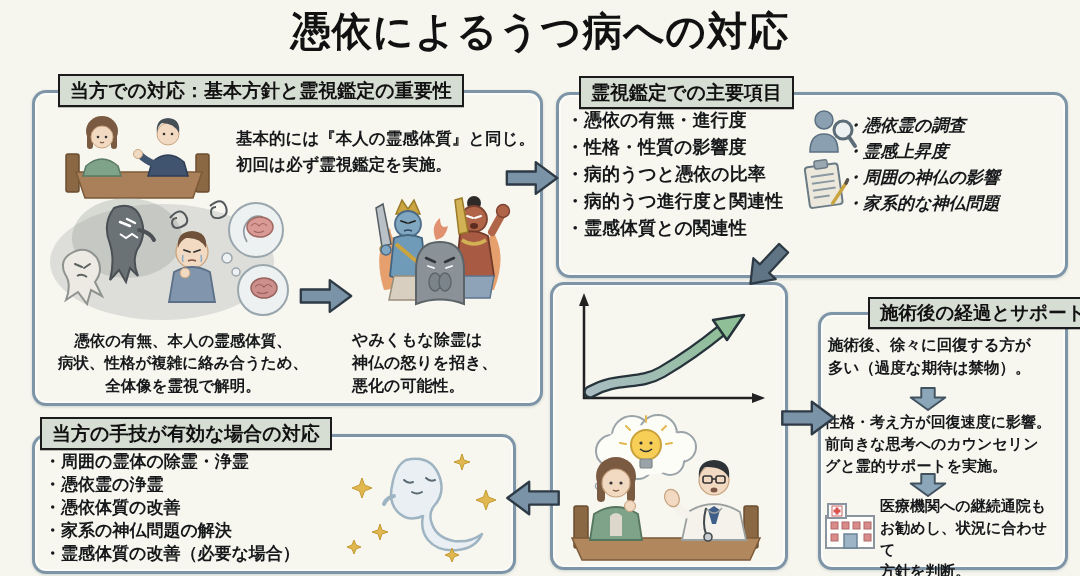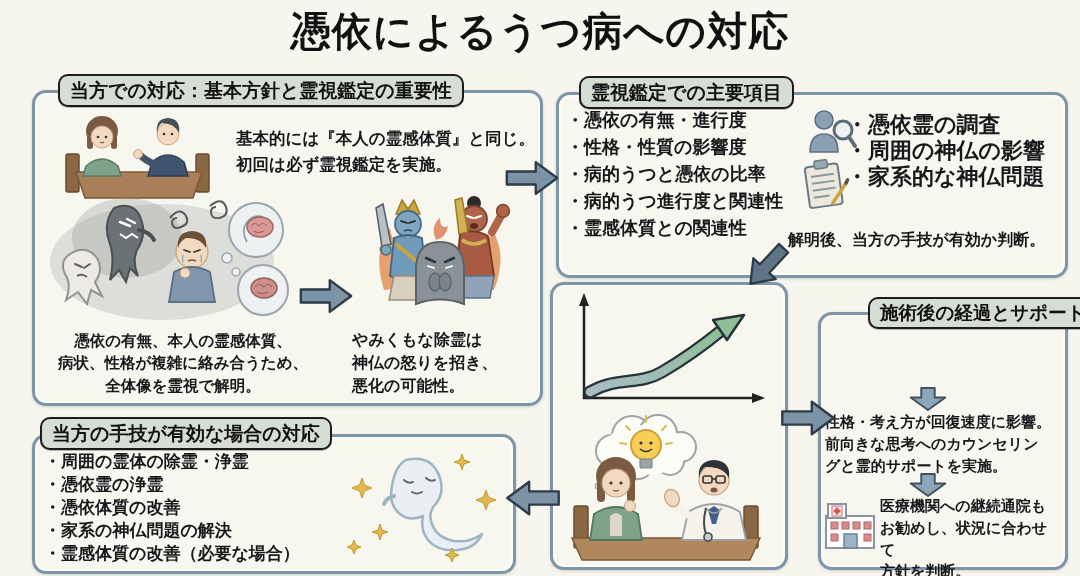--- a/index.html
+++ b/index.html
@@ -1,21 +1,21 @@
 <!DOCTYPE html>
 <html><head>
 <meta charset="utf-8">
 <style>
   html,body{margin:0;padding:0;}
   body{font-family:"DejaVu Sans","Liberation Sans",sans-serif;background:#e9e9e2;}
   #stage{position:relative;width:1080px;height:576px;background:#f6f6ee;overflow:hidden;color:#1a1a1a;}
   .title{position:absolute;left:0;top:4px;width:100%;text-align:center;font-size:40px;font-weight:800;letter-spacing:1px;color:#111;}
   .box{position:absolute;border:3px solid #7e95a8;border-radius:14px;background:#f7f7f0;
        box-shadow:0 0 0 2px rgba(255,255,255,.55) inset,0 1px 3px rgba(90,110,125,.25);}
-  .tag{position:absolute;background:#d6ddd2;border:2.5px solid #1b1b1b;border-radius:10px;
+  .tag{position:absolute;background:#d6ddd2;border:2.5px solid #1b1b1b;border-radius:0;
        font-weight:800;font-size:19px;line-height:1.2;padding:3px 10px;color:#111;white-space:nowrap;z-index:6;
        box-shadow:0 1px 0 rgba(0,0,0,.25);}
   .txt{position:absolute;font-weight:700;color:#16181a;}
   .ill{position:absolute;}
   .arrow{position:absolute;z-index:7;}
   .list-item{white-space:nowrap;}
 </style>
 </head>
 <body>
 
@@ -166,27 +166,27 @@
     <rect x="7" y="7" width="33" height="41" rx="3" fill="#ece9dc" stroke="#6a7a85" stroke-width="2"></rect>
     <rect x="17" y="2" width="13" height="8" rx="2" fill="#9aa8b2" stroke="#6a7a85" stroke-width="1.5"></rect>
     <line x1="12" y1="17" x2="35" y2="17" stroke="#8a98a2" stroke-width="2"></line>
     <line x1="12" y1="24" x2="35" y2="24" stroke="#8a98a2" stroke-width="2"></line>
     <line x1="12" y1="31" x2="35" y2="31" stroke="#8a98a2" stroke-width="2"></line>
     <line x1="12" y1="38" x2="28" y2="38" stroke="#8a98a2" stroke-width="2"></line>
     <line x1="30" y1="46" x2="46" y2="28" stroke="#c9a43f" stroke-width="3.5" stroke-linecap="round"></line>
     <line x1="46" y1="28" x2="48" y2="25" stroke="#55504a" stroke-width="3.5" stroke-linecap="round"></line>
   </svg>
 
-  <div class="txt" style="left:846px;top:112px;font-size:22px;line-height:26px;">
+  <div class="txt" style="left:846px;top:112px;font-size:17px;line-height:26px;font-style:italic;">
     <div class="list-item">・憑依霊の調査</div>
+    <div class="list-item">・霊感上昇度</div>
     <div class="list-item">・周囲の神仏の影響</div>
     <div class="list-item">・家系的な神仏問題</div>
   </div>
 
-  <div class="txt" style="left:788px;top:230px;font-size:16px;white-space:nowrap;">解明後、当方の手技が有効か判断。</div>
 
   <svg class="arrow" style="left:740px;top:246px;transform:rotate(133deg);" width="54" height="40" viewBox="0 0 60 42">
     <path d="M3,14 H34 V4 L57,21 L34,38 V28 H3 Z" fill="#5f7585" stroke="#2e3a45" stroke-width="2.5" stroke-linejoin="round"></path>
   </svg>
 
   <div class="box" style="left:550px;top:282px;width:232px;height:282px;"></div>
 
   <svg class="ill" style="left:560px;top:288px;" width="212" height="128" viewBox="0 0 212 128">
     <defs>
       <linearGradient id="curveGrad" x1="0" y1="1" x2="1" y2="0">
@@ -264,20 +264,24 @@
     <path d="M3,14 H34 V4 L57,21 L34,38 V28 H3 Z" fill="#7b93a6" stroke="#2e3a45" stroke-width="2.5" stroke-linejoin="round"></path>
   </svg>
 
   <svg class="arrow" style="left:504px;top:478px;transform:scaleX(-1);" width="58" height="40" viewBox="0 0 60 42">
     <path d="M3,14 H34 V4 L57,21 L34,38 V28 H3 Z" fill="#7b93a6" stroke="#2e3a45" stroke-width="2.5" stroke-linejoin="round"></path>
   </svg>
 
   <div class="box" style="left:818px;top:312px;width:244px;height:252px;"></div>
   <div class="tag" style="left:868px;top:297px;font-size:18.5px;text-align:right;">施術後の経過とサポート</div>
 
+  <div class="txt" style="left:828px;top:334px;width:230px;font-size:15.5px;line-height:1.5;">
+    <div>施術後、徐々に回復する方が</div>
+    <div>多い（過度な期待は禁物）。</div>
+  </div>
 
   <svg class="arrow" style="left:908px;top:386px;" width="40" height="26" viewBox="0 0 40 27">
     <path d="M13,2 H27 V12 H38 L20,25 L2,12 H13 Z" fill="#8ba6b8" stroke="#42525e" stroke-width="2" stroke-linejoin="round"></path>
   </svg>
 
   <div class="txt" style="left:825px;top:412px;width:234px;font-size:15px;line-height:1.45;">
     <div>性格・考え方が回復速度に影響。</div>
     <div>前向きな思考へのカウンセリン</div>
     <div>グと霊的サポートを実施。</div>
   </div>

